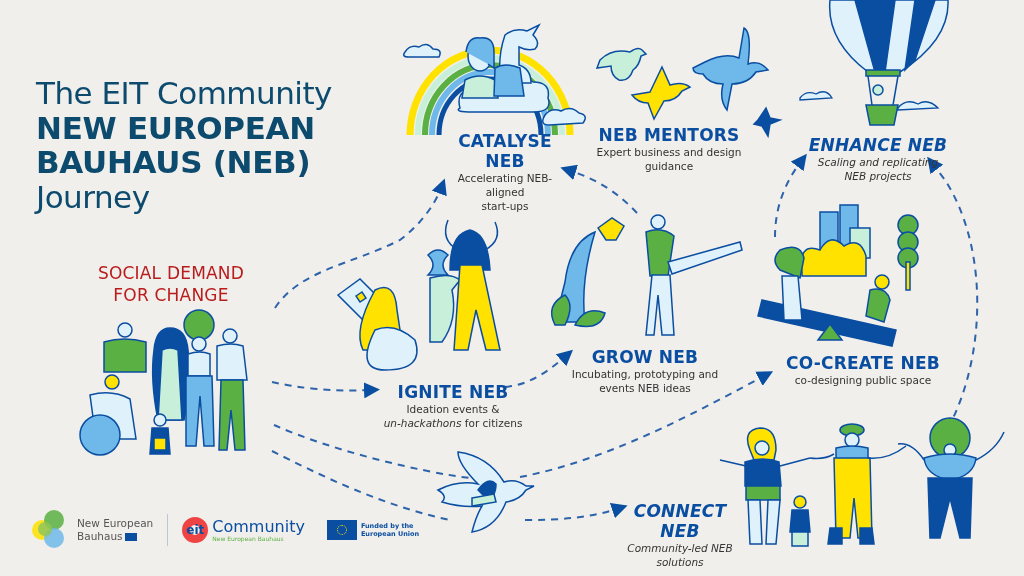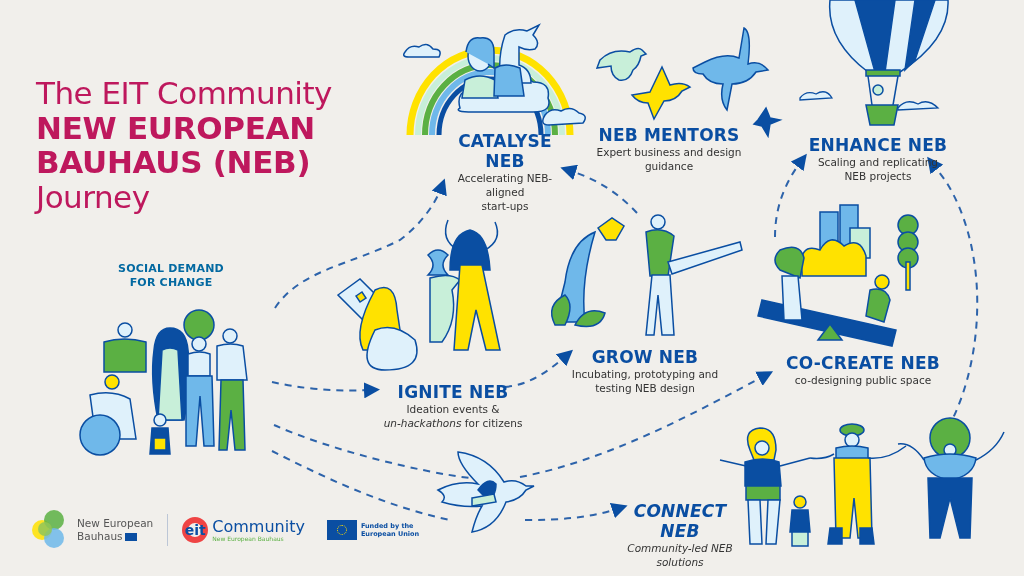--- a/index.html
+++ b/index.html
@@ -1,34 +1,34 @@
 <!DOCTYPE html>
 <html><head>
 <meta charset="utf-8">
 <style>
   * { box-sizing: border-box; margin: 0; padding: 0; }
   html, body { width: 1024px; height: 576px; overflow: hidden; background: #f1efeb; }
   body { position: relative; font-family: "DejaVu Sans", sans-serif; color: #333; }
   .abs { position: absolute; }
-  .title-block { left: 36px; top: 76px; color: #be185d; line-height: 1.12; }
+  .title-block { left: 36px; top: 76px; color: #0c4a6e; line-height: 1.12; }
   .title-light { font-size: 31px; font-weight: 400; letter-spacing: -0.5px; white-space: nowrap; }
   .title-bold { font-size: 31px; font-weight: 700; letter-spacing: -0.3px; white-space: nowrap; }
-  .social { left: 96px; top: 262px; width: 150px; text-align: center; color: #0369a1; font-weight: 700; font-size: 11px; line-height: 1.3; letter-spacing: 0.2px; }
+  .social { left: 96px; top: 262px; width: 150px; text-align: center; color: #b91c1c; font-weight: 400; font-size: 17px; line-height: 1.3; letter-spacing: 0.2px; }
   .stage { text-align: center; }
   .stage .st-title { color: #0a4ea2; font-weight: 900; font-size: 17px; letter-spacing: 0.2px; }
   .stage .st-desc { color: #333; font-size: 10.5px; line-height: 1.35; }
   .stage .st-desc em { font-style: italic; }
   svg.layer { position: absolute; left: 0; top: 0; }
   .logos { left: 30px; top: 505px; height: 50px; display: flex; align-items: center; }
   .neb-logo { position: relative; width: 45px; height: 45px; }
   .neb-logo span { position: absolute; border-radius: 50%; opacity: 0.85; }
   .neb-text { font-size: 10.5px; color: #555; line-height: 1.2; margin-left: 2px; }
   .eu-mini { display: inline-block; width: 12px; height: 8px; background: #0a4ea2; vertical-align: middle; margin-left: 2px; }
   .sep { width: 1px; height: 32px; background: #bcc6d6; margin: 0 14px 0 14px; }
-  .eit-circle { width: 26px; height: 26px; border: 6px solid #ef4444; border-radius: 50%; display: flex; align-items: center; justify-content: center; font-size: 14px; color: #0a4ea2; font-weight: 700; }
+  .eit-circle { width: 26px; height: 26px; border: 8px solid #ef4444; border-radius: 50%; display: flex; align-items: center; justify-content: center; font-size: 12px; color: #0a4ea2; font-weight: 700; }
   .eit-text { margin-left: 4px; line-height: 1.1; }
   .eit-text .c1 { font-size: 16px; color: #0a4ea2; }
   .eit-text .c2 { font-size: 6px; color: #5bb043; }
   .eu-flag { width: 30px; height: 20px; background: #0a4ea2; margin-left: 22px; display: flex; align-items: center; justify-content: center; }
   .eu-flag span { width: 10px; height: 10px; border: 1px dotted #ffdd00; border-radius: 50%; }
   .eu-text { font-size: 6.5px; color: #0a4ea2; margin-left: 4px; line-height: 1.25; font-weight: 700; }
 </style>
 </head>
 <body>
 
@@ -212,36 +212,36 @@
   <div class="st-desc">Accelerating NEB-aligned</div>
   <div class="st-desc">start-ups</div>
 </div>
 
 <div class="abs stage" style="left:594px; top:125px; width:150px;">
   <div class="st-title">NEB MENTORS</div>
   <div class="st-desc">Expert business and design</div>
   <div class="st-desc">guidance</div>
 </div>
 
-<div class="abs stage" style="left:808px; top:135px; width:140px;">
+<div class="abs stage" style="left:808px; top:135px; width:140px;font-style:italic;">
   <div class="st-title">ENHANCE NEB</div>
   <div class="st-desc">Scaling and replicating</div>
   <div class="st-desc">NEB projects</div>
 </div>
 
 <div class="abs stage" style="left:378px; top:382px; width:150px;">
   <div class="st-title">IGNITE NEB</div>
   <div class="st-desc">Ideation events &amp;</div>
   <div class="st-desc"><em>un-hackathons</em><span> for citizens</span></div>
 </div>
 
 <div class="abs stage" style="left:570px; top:347px; width:150px;">
   <div class="st-title">GROW NEB</div>
   <div class="st-desc">Incubating, prototyping and</div>
-  <div class="st-desc">testing NEB design</div>
+  <div class="st-desc">events NEB ideas</div>
 </div>
 
 <div class="abs stage" style="left:778px; top:353px; width:170px;">
   <div class="st-title">CO-CREATE NEB</div>
   <div class="st-desc">co-designing public space</div>
 </div>
 
 <div class="abs stage" style="left:620px; top:501px; width:120px;font-style:italic;">
   <div class="st-title">CONNECT NEB</div>
   <div class="st-desc">Community-led NEB</div>

